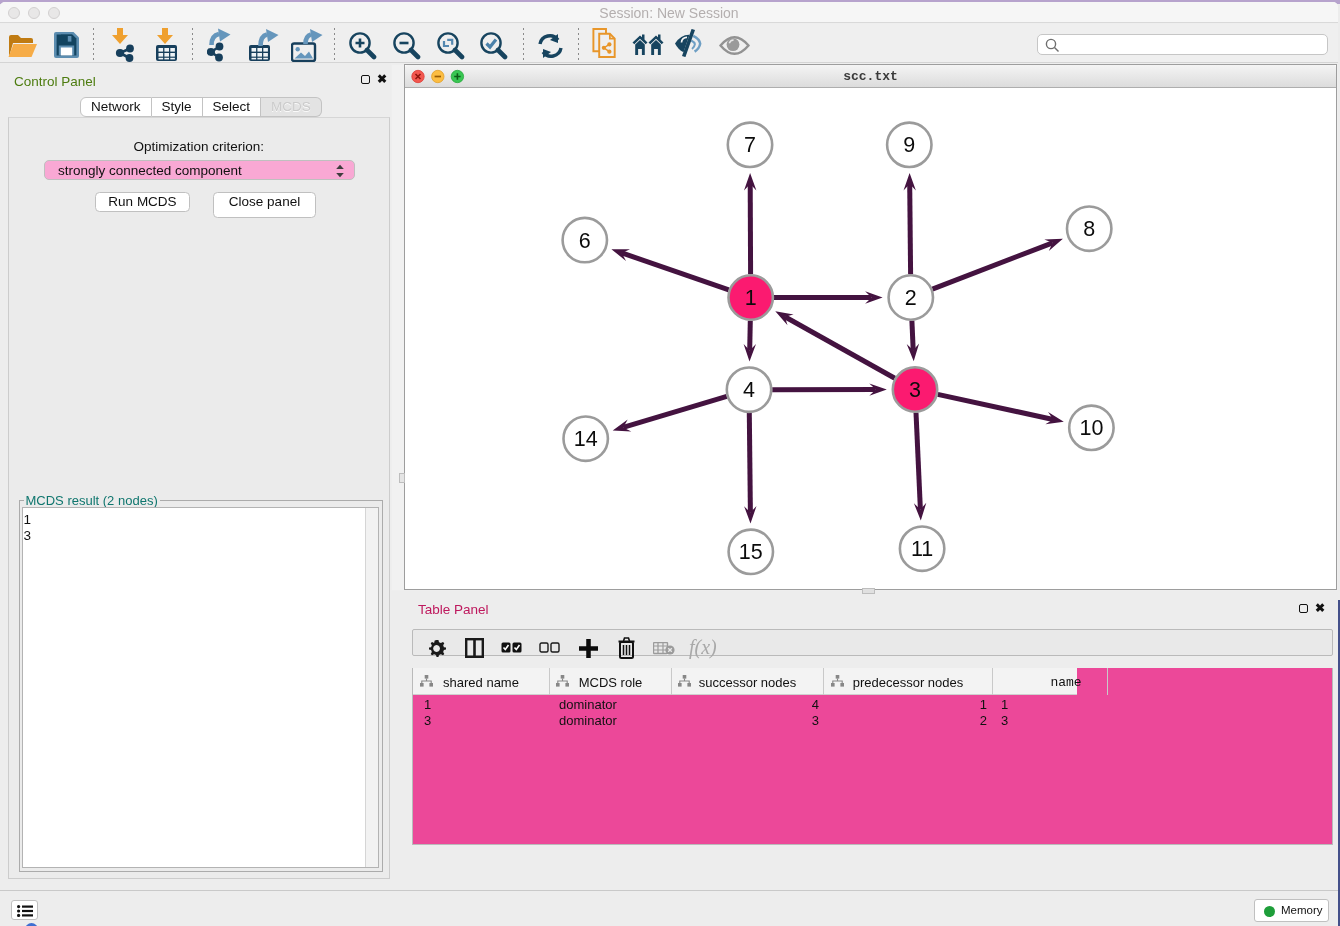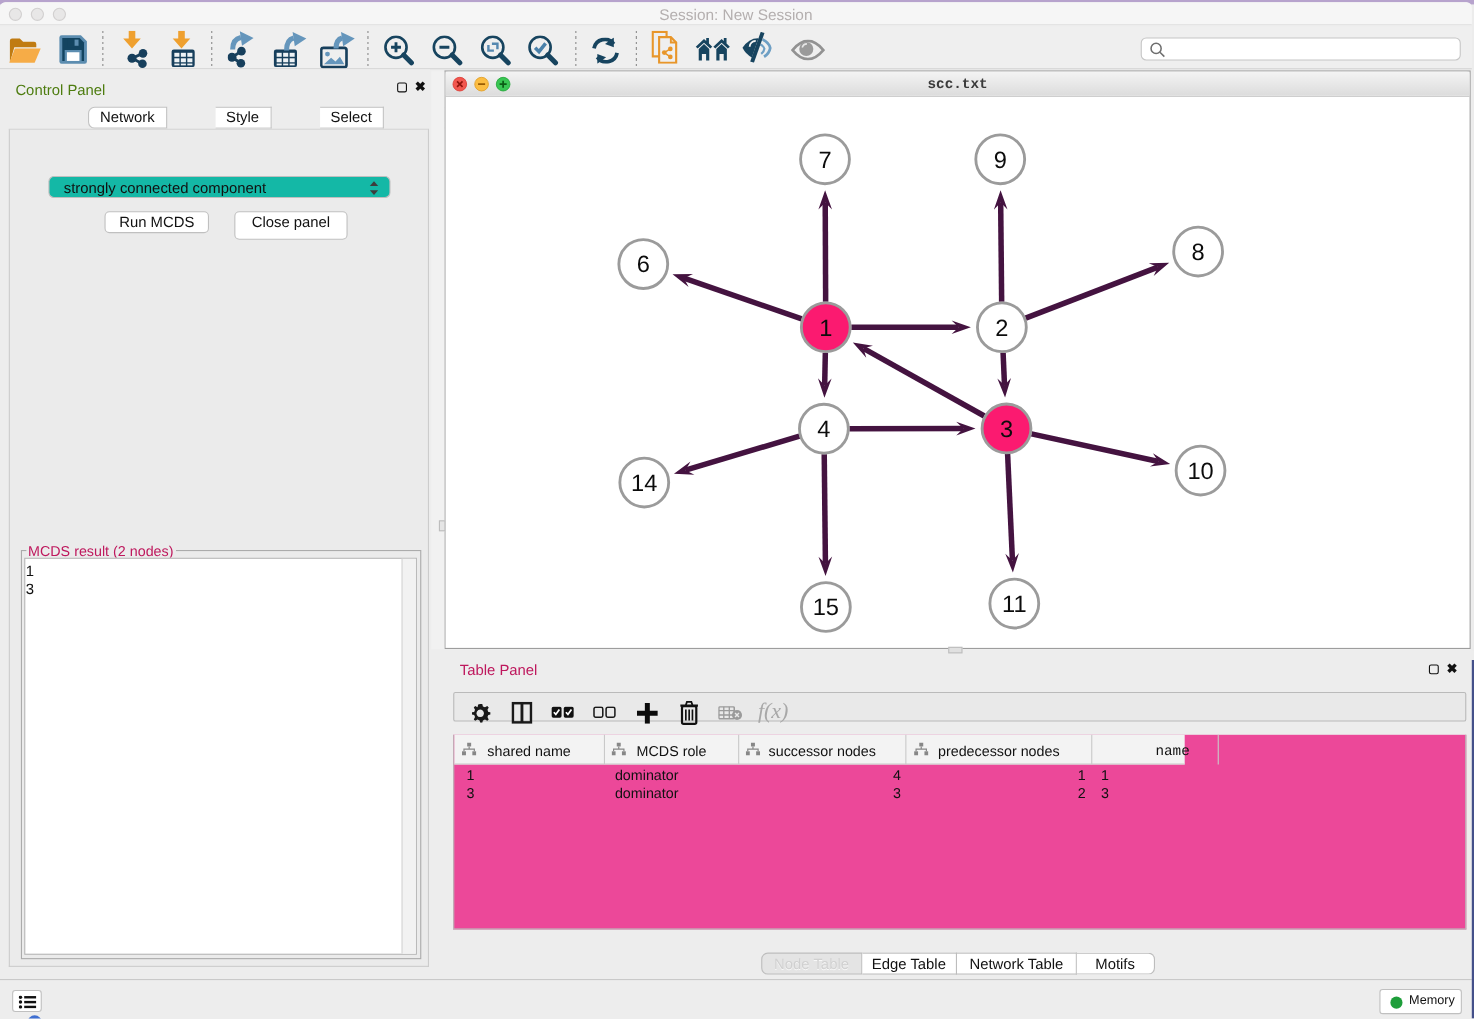--- a/index.html
+++ b/index.html
@@ -20,21 +20,21 @@
 .wbtn-sq { position:absolute; width:9px; height:9px; border:1.5px solid #111; border-radius:2px; background:transparent; }
 .wbtn-x { position:absolute; font-size:12px; font-weight:700; color:#111; }
 .tabrow { position:absolute; height:18.5px; display:flex; }
 .tab { height:19.5px; line-height:18.5px; padding:0 10px; font-size:13.5px; color:#111; background:#fff; border:1px solid #c3c3c3; border-left:none; text-align:center; }
 .tab.first { border-left:1px solid #c3c3c3; border-radius:6px 0 0 6px; }
 .tab.sel { background:#e3e3e3; color:#cbcbcb; text-shadow:0 1px 0 #fafafa; border-radius:0 6px 6px 0; }
 #cp-body { position:absolute; left:8px; top:53.5px; width:381.5px; height:762px; background:#ebebeb; border:1px solid #cccccc; border-top:1px solid #d6d6d6; }
 
 .btn { position:absolute; background:#ffffff; border:1px solid #c0c0c0; border-radius:4.5px; font-size:13.5px; color:#111; text-align:center; }
 #mcds-fs { position:absolute; left:9.5px; top:382px; width:364px; height:372px; border:1px solid #ababab; }
-#mcds-legend { position:absolute; left:4px; top:-8px; background:#ebebeb; font-size:13px; color:#be185d; padding:0 2px; }
+#mcds-legend { position:absolute; left:4px; top:-8px; background:#ebebeb; font-size:13px; color:#0f766e; padding:0 2px; }
 #mcds-list { position:absolute; left:2px; top:6px; width:357px; height:361px; background:#fff; border:1px solid #b3b3b3; font-size:13.5px; color:#111; line-height:16.3px; padding:4px 0 0 1px; }
 #mcds-sb { position:absolute; right:0px; top:0px; width:13px; height:100%; background:#f2f2f2; border-left:1px solid #d5d5d5; }
 
 #statusbar { position:absolute; left:0; top:888px; width:100%; height:36px; background:#ededed; border-top:1px solid #c9c9c9; }
 
 #netwin { position:absolute; left:404px; top:62px; width:933px; height:526px; background:#ffffff; border:1px solid #9d9d9d; }
 #net-tb { position:absolute; left:0; top:0; width:100%; height:23px; background:linear-gradient(#f4f4f4,#dcdcdc); border-bottom:1px solid #aeaeae; border-radius:3px 3px 0 0; }
 #net-title { position:absolute; width:100%; top:4px; text-align:center; font-size:13px; font-weight:700; color:#3a3a3a;font-family:Liberation Mono, monospace; }
 
 #tpanel { position:absolute; left:391px; top:589px; width:949px; height:299px; background:#ededed; }
@@ -220,28 +220,29 @@
       <svg style="position:absolute; left:7px; top:3px;" width="15" height="15" viewBox="0 0 15 15">
         <circle cx="6" cy="6" r="4.6" fill="none" stroke="#6e6e6e" stroke-width="1.4"></circle>
         <path d="M9.5 9.5 L13.5 13.5" stroke="#6e6e6e" stroke-width="1.4"></path>
       </svg>
     </div>
   </div>
   <div id="cpanel">
     <div id="cp-title">Control Panel</div>
     <div class="wbtn-sq" style="left:361px; top:12px;"></div>
     <div class="wbtn-x" style="left:377px; top:9px;">✖</div>
-    <div class="tabrow" style="left:80px; top:34px;gap:44px;">
+    <div class="tabrow" style="left:80px; top:34px;">
       <div class="tab first">Network</div>
       <div class="tab">Style</div>
       <div class="tab">Select</div>
       <div class="tab sel">MCDS</div>
     </div>
     <div id="cp-body">
-      <div id="cp-select" style="position:absolute; left:35px; top:42px; width:311px; height:20px; background:#14b8a6; border:1px solid #bfbfbf; border-radius:5px;text-align:right;">
+      <div style="position:absolute; left:0; top:21px; width:100%; text-align:center; font-size:13.5px; color:#111;">Optimization criterion:</div>
+      <div id="cp-select" style="position:absolute; left:35px; top:42px; width:311px; height:20px; background:#f9a8d4; border:1px solid #bfbfbf; border-radius:5px;text-align:right;">
         <span style="position:absolute; left:13px; top:2px; font-size:13.5px; color:#111;">strongly connected component</span>
         <svg style="position:absolute; right:9px; top:3px;" width="10" height="14" viewBox="0 0 10 14">
             <path d="M1.2 5 L5 0.8 L8.8 5 Z" fill="#3d3d3d"></path>
             <path d="M1.2 9 L5 13.2 L8.8 9 Z" fill="#3d3d3d"></path>
           </svg>
       </div>
       <div class="btn" style="left:86px; top:74.5px; width:95px; height:20px; line-height:18px;">Run MCDS</div>
       <div class="btn" style="left:204px; top:74.5px; width:103px; height:26px; line-height:18px;">Close panel</div>
       <div id="mcds-fs">
         <div id="mcds-legend">MCDS result (2 nodes)</div>
@@ -423,26 +424,20 @@
         <div class="cell" style="left:340px; top:29px; width:66px; text-align:right;">4</div>
         <div class="cell" style="left:508px; top:29px; width:66px; text-align:right;">1</div>
         <div class="cell" style="left:588px; top:29px;">1</div>
         <div class="cell" style="left:11px; top:45px;">3</div>
         <div class="cell" style="left:146px; top:45px;">dominator</div>
         <div class="cell" style="left:340px; top:45px; width:66px; text-align:right;">3</div>
         <div class="cell" style="left:508px; top:45px; width:66px; text-align:right;">2</div>
         <div class="cell" style="left:588px; top:45px;">3</div>
       </div>
     </div>
-    <div class="tabrow" style="left:301px; top:275px;">
-      <div class="btab first sel" style="width:91.5px; padding:0;">Node Table</div>
-      <div class="btab" style="width:86.5px; padding:0;">Edge Table</div>
-      <div class="btab" style="width:109px; padding:0;">Network Table</div>
-      <div class="btab last" style="width:70.5px; padding:0;">Motifs</div>
-    </div>
   </div>
   <div id="statusbar">
     <div class="btn" style="left:11px; top:9px; width:27px; height:20px; border-radius:3px;">
       <svg style="position:absolute; left:5px; top:4px;" width="16" height="12" viewBox="0 0 16 12">
         <g fill="#111">
             <circle cx="1.6" cy="1.6" r="1.6"></circle>
             <circle cx="1.6" cy="6" r="1.6"></circle>
             <circle cx="1.6" cy="10.4" r="1.6"></circle>
             <rect x="5" y="0.5" width="11" height="2.2"></rect>
             <rect x="5" y="4.9" width="11" height="2.2"></rect>

